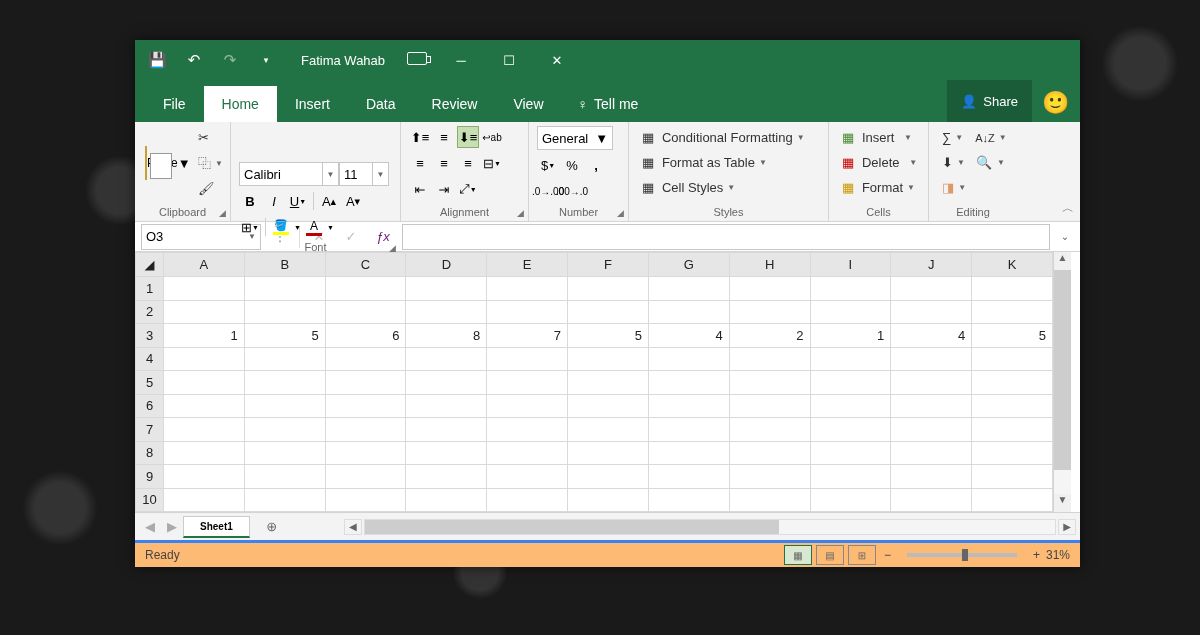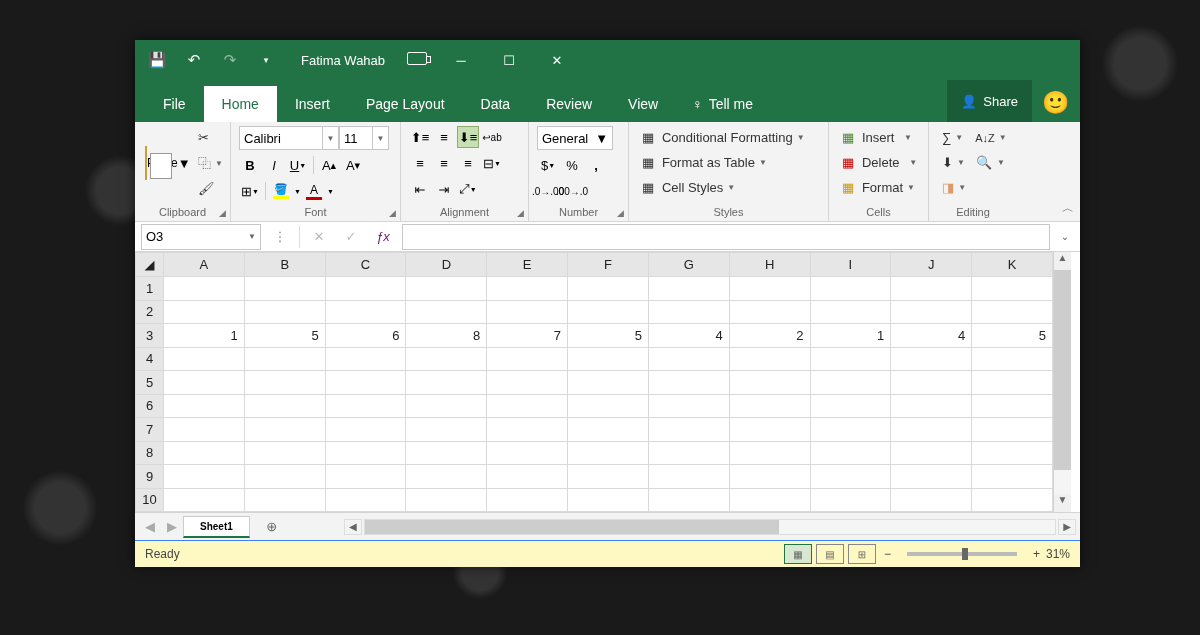--- a/index.html
+++ b/index.html
@@ -95,21 +95,21 @@
     position:relative;
   }
   .dlg {position:absolute; right:-4px; bottom:3px; font-size:9px; color:#777; cursor:pointer;}
   .rbtn {display:flex; align-items:center; gap:2px; padding:3px 4px; cursor:pointer; font-size:13px; color:#333; border:1px solid transparent;}
   .rbtn .dd {font-size:8px; color:#666; margin-left:2px;}
   .row {display:flex; gap:2px; align-items:center;}
   .col {display:flex; flex-direction:column; gap:2px;}
   .paste-big {display:flex; flex-direction:row; align-items:center; width:48px; cursor:pointer; padding:2px;}
   .paste-icon {width:30px; height:34px; background:#f8d77a; border:1px solid #c8a030; position:relative;}
   .paste-icon::after{content:""; position:absolute; left:4px; top:6px; width:20px; height:24px; background:#fff; border:1px solid #999;}
-  .fontbox {display:flex;}
+  .fontbox {display:flex;margin-top:36px;}
   .fontbox input {height:24px; border:1px solid #c6c6c6; font-size:13px; padding:0 4px; background:#fff;}
   .fontname{width:84px;}
   .fontsize{width:34px; border-left:0;}
   .fontbox .dd{display:flex;align-items:center;justify-content:center;width:16px;height:24px;border:1px solid #c6c6c6;border-left:0;font-size:8px;color:#666;background:#fff;cursor:pointer;}
   .sq {width:22px; height:22px; display:flex; align-items:center; justify-content:center; cursor:pointer; font-size:13px;}
   .sq.selected{background:#c6e0b4; border:1px solid #8faa6e;}
   .colorbar{display:inline-block;width:16px;height:3px;background:#ffff00;margin-top:0;}
   .colorbarA{background:#c00000;}
   .sm{font-size:11px;}
   .generalbox{height:24px; border:1px solid #c6c6c6; background:#fff; padding:0 4px; width:76px;display:flex;align-items:center;justify-content:space-between;}
@@ -146,21 +146,21 @@
   
   .sheetbar{height:28px; background:#f3f3f3; border-top:1px solid #d4d4d4; display:flex; align-items:center; padding:0 4px;}
   .sheetbar .nav{color:#aaa; padding:0 6px; cursor:pointer;}
   .sheetbar .stab{padding:4px 16px; background:#fff; border:1px solid #ccc; border-bottom:2px solid #217346; font-size:10px; cursor:pointer; font-weight:bold;}
   .sheetbar .add{width:24px; height:24px; border-radius:50%; display:flex; align-items:center; justify-content:center; margin-left:10px; color:#666; cursor:pointer;}
   .sheetbar .hscroll{flex:1; display:flex; align-items:center; justify-content:flex-end; gap:2px; margin-left:60px;}
   .sheetbar .hscroll .ht{flex:1;height:16px;background:#f5f5f5;border:1px solid #ddd;position:relative;}
   .sheetbar .hscroll .hthumb{position:absolute;left:0;top:0;height:100%;width:60%;background:#cdcdcd;}
   .sheetbar .hscroll .harr{width:18px;height:16px;display:flex;align-items:center;justify-content:center;font-size:10px;color:#666;cursor:pointer;border:1px solid #ddd;}
   
-  .status{height:27px;background:#fef9c3;border-top:1px solid #3b82f6; display:flex;align-items:center;font-size:12px;color:#444;padding:0 10px;}
+  .status{height:27px;background:#fdba74;border-top:3px solid #3b82f6; display:flex;align-items:center;font-size:12px;color:#444;padding:0 10px;}
   .status .spacer{flex:1;}
   .status .view{width:28px;height:20px;border:1px solid #888;margin:0 2px;display:flex;align-items:center;justify-content:center;font-size:10px;color:#666;cursor:pointer;}
   .status .view.active{background:#d9e8d0;border-color:#217346;}
   .status .zoomslider{width:110px;height:4px;background:#bbb;margin:0 10px;position:relative;}
   .status .zoomslider .zthumb{position:absolute;left:50%;top:-4px;width:6px;height:12px;background:#666;}
 </style>
 </head>
 <body>
 
 <div class="window">
@@ -178,21 +178,20 @@
       <div>─</div>
       <div>☐</div>
       <div>✕</div>
     </div>
   </div>
 
   <div class="tabstrip">
     <div class="tab">File</div>
     <div class="tab active">Home</div>
     <div class="tab">Insert</div>
-    <div class="tab">Page Layout</div>
     <div class="tab">Data</div>
     <div class="tab">Review</div>
     <div class="tab">View</div>
     <div class="tellme">
       <span>♀</span>
       <span>Tell me</span>
     </div>
     <div class="spacer"></div>
     <div class="share">
       <span>👤</span>

